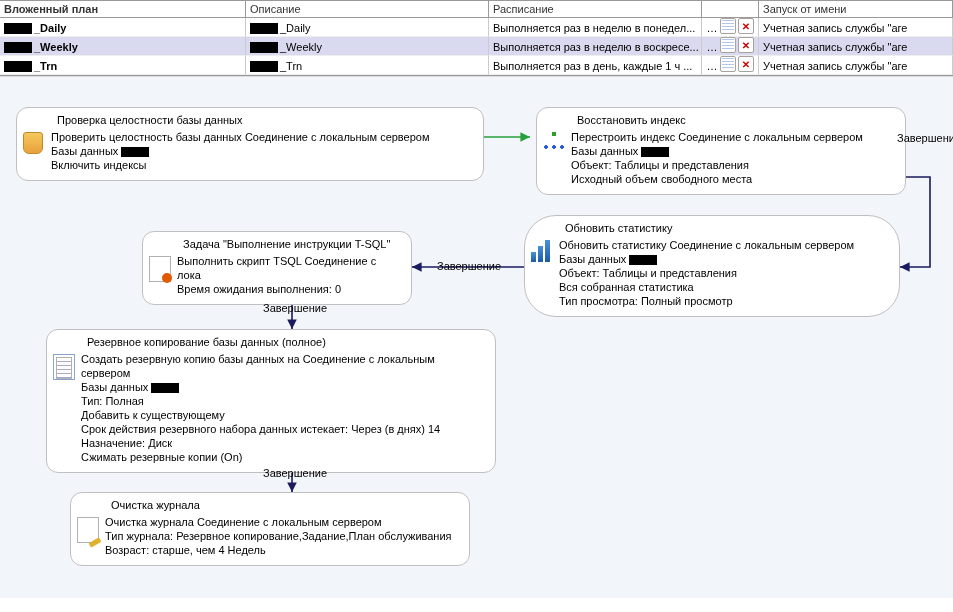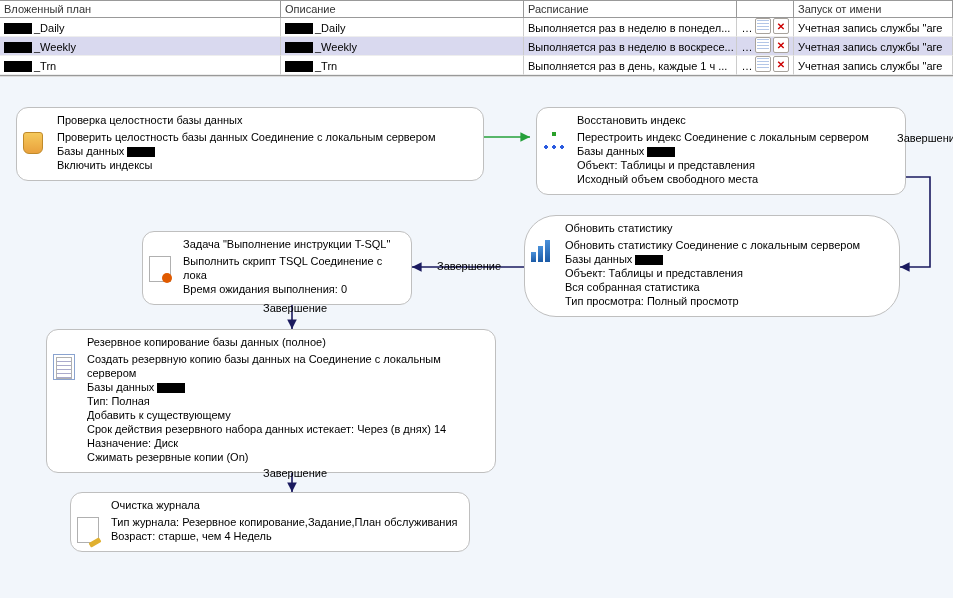--- a/index.html
+++ b/index.html
@@ -1,42 +1,42 @@
 <!DOCTYPE html>
 <html><head>
 <meta charset="utf-8">
 <style>
   * { box-sizing: border-box; font-family: Tahoma, Verdana, Arial, sans-serif; font-size: 11px; }
   body { margin: 0; padding: 0; background: #fff; width: 953px; height: 612px; overflow: hidden; }
 
   
   .grid { display: flex; border-bottom: 1px solid #999; }
   .grid-col { display: flex; flex-direction: column; }
-  .col-plan { width: 281px; }
+  .col-plan { width: 246px; font-weight: bold; }
   .col-desc { width: 243px; }
   .col-sched { width: 213px; }
   .col-btns { width: 57px; }
   .col-run { flex: 1; }
   .grid-hdr { background: #fff; border-right: 1px solid #999; border-top: 1px solid #999; border-bottom: 1px solid #999; padding: 2px 4px; color: #333; position: relative; }
   .grid-hdr::after { content:""; position:absolute; right:2px; top:50%; transform:translateY(-50%); width:0;height:0;border-left:4px solid transparent;border-right:4px solid transparent;border-top:4px solid transparent; }
   .grid-cell { border-right: 1px solid #ccc; border-bottom: 1px solid #eee; padding: 2px 4px; display:flex; align-items:flex-end; height:19px; white-space:nowrap; overflow:hidden; text-overflow:ellipsis; }
   .grid-cell .blk { display:inline-block; width:28px; height:11px; background:#000; margin-right:2px; }
   .row-sel .grid-cell, .row-sel { background:#d9d9ef; }
   .btn-cell { justify-content:center; gap:2px; }
   .mini-ic { width:16px; height:16px; display:inline-flex; align-items:center; justify-content:center; border:1px solid #a7a29c; background:#fff; border-radius:2px; font-size:10px; }
   .mini-ic.cal::before { content:""; width:12px;height:12px;background: repeating-linear-gradient(0deg,#fff,#fff 2px,#b3c6e7 2px,#b3c6e7 3px),repeating-linear-gradient(90deg,#fff,#fff 2px,#b3c6e7 2px,#b3c6e7 3px); }
   .mini-ic.x { color:#c00; font-weight:bold; }
   .ellipsis { display:inline-block; width:12px; text-align:center; }
 
   
   .diagram { position:relative; background:#f2f6fb; height:522px; border-top:1px solid #ddd; }
 
   .box { position:absolute; background:#fff; border:1px solid #bfbfbf; border-radius:12px; padding:6px 10px 8px 10px; box-shadow:0 0 0 rgba(0,0,0,.0); }
   .box .title { margin:0 0 4px 30px; color:#000; }
-  .box .body { margin-left:30px; line-height:14px; color:#000; }
+  .box .body { margin-left:24px; line-height:14px; color:#000; }
   .box .ic { position:absolute; left:6px; top:24px; width:24px; height:24px; }
   .blk2 { display:inline-block; width:28px; height:10px; background:#000; vertical-align:middle; }
 
   
   svg.arrows { position:absolute; left:0; top:0; width:100%; height:100%; pointer-events:none; }
   .lab { position:absolute; color:#000; background:transparent; font-size:11px; }
 
   
   .ic-cyl { width:20px;height:22px; background:linear-gradient(#f5c95b,#e9a13d); border:1px solid #c08a2a; border-radius:3px 3px 6px 6px; }
   .ic-tree { width:22px;height:22px; position:relative; }
@@ -216,18 +216,19 @@
     </div>
   </div>
   <div class="lab" style="left:263px; top:390px;">Завершение</div>
 
   <div class="box" style="left:70px; top:415px; width:400px;">
     <div class="ic">
         <div class="ic-cl"></div>
       </div>
     <p class="title">Очистка журнала</p>
     <div class="body">
+      <div>Очистка журнала Соединение с локальным сервером</div>
       <div>Тип журнала: Резервное копирование,Задание,План обслуживания</div>
       <div>Возраст: старше, чем 4 Недель</div>
     </div>
   </div>
 
 </div>
 
 </body></html>

